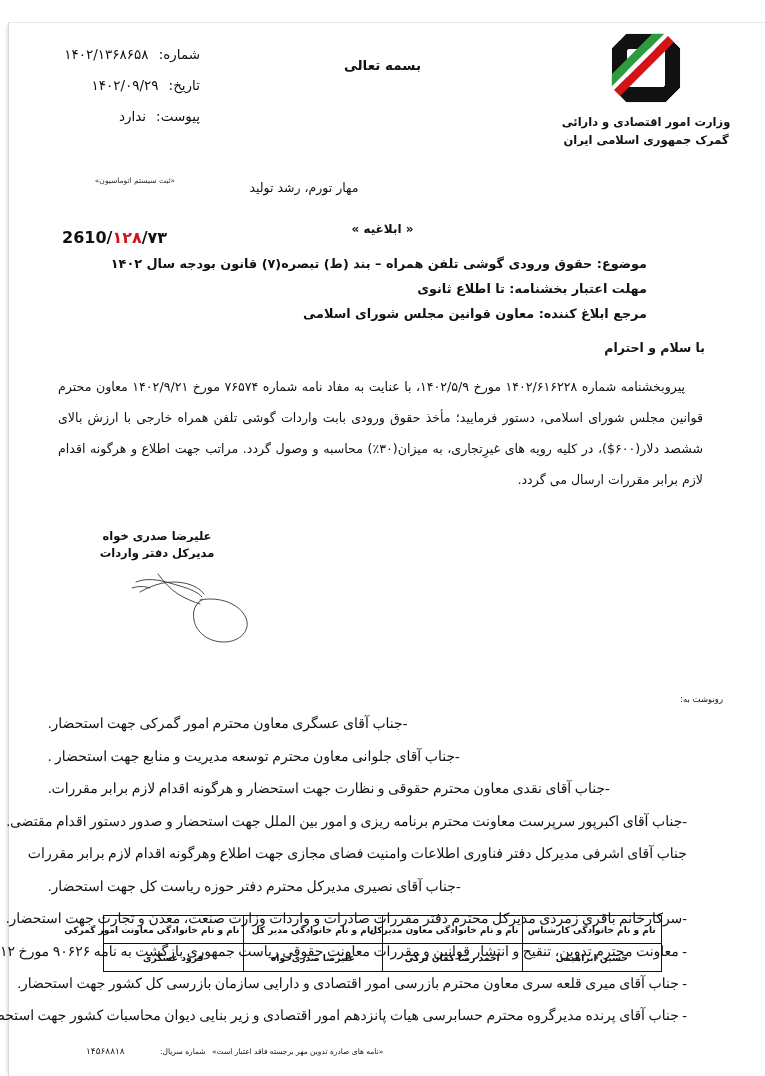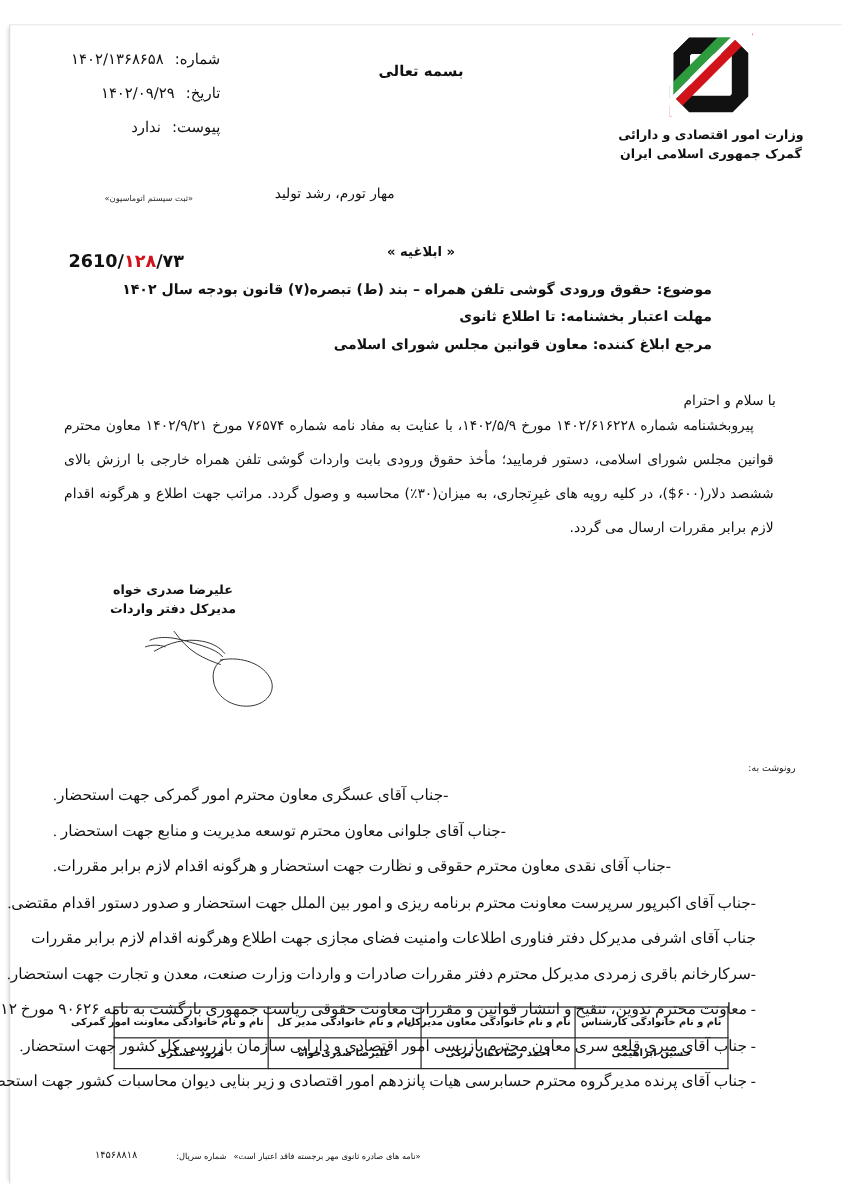--- a/index.html
+++ b/index.html
@@ -99,21 +99,21 @@
   .org-line {
     font-size: 11.5px;
     font-weight: bold;
     line-height: 1.55;
     white-space: nowrap;
   }
 
   
   #slogan {
     position: absolute;
-    left: 0; top: 168px;
+    left: 0; top: 180px;
     width: 608px;
     text-align: center;
     font-size: 12.5px;
   }
 
   
   #notice-title {
     position: absolute;
     left: 0; top: 222px;
     width: 765px;
@@ -144,23 +144,23 @@
     font-size: 12.8px;
     font-weight: bold;
     line-height: 1.95;
     white-space: nowrap;
   }
 
   
   #salutation {
     position: absolute;
     right: 60px;
-    top: 356px;
+    top: 340px;
     font-size: 12.5px;
-    font-weight: normal;
+    font-weight: bold;
     margin-left: 24px;
   }
   #body-text {
     position: absolute;
     right: 62px;
     top: 372px;
     width: 645px;
     font-size: 12.6px;
     line-height: 2.45;
     text-align: justify;
@@ -348,20 +348,21 @@
     </g>
   </svg>
 
   <div id="cc-block" class="rtl">
     <div id="cc-heading">رونوشت به:</div>
     <div class="cc-item">-جناب آقای عسگری معاون محترم امور گمرکی جهت استحضار.</div>
     <div class="cc-item">-جناب آقای جلوانی معاون محترم توسعه مدیریت و منابع جهت استحضار .</div>
     <div class="cc-item">-جناب آقای نقدی معاون محترم حقوقی و نظارت جهت استحضار و هرگونه اقدام لازم برابر مقررات.</div>
     <div class="cc-item">-جناب آقای اکبرپور سرپرست معاونت محترم برنامه ریزی و امور بین الملل جهت استحضار و صدور دستور اقدام مقتضی.</div>
     <div class="cc-item">جناب آقای اشرفی مدیرکل دفتر فناوری اطلاعات وامنیت فضای مجازی جهت اطلاع وهرگونه اقدام لازم برابر مقررات</div>
+    <div class="cc-item">-جناب آقای نصیری مدیرکل محترم دفتر حوزه ریاست کل جهت استحضار.</div>
     <div class="cc-item">-سرکارخانم باقری زمردی مدیرکل محترم دفتر مقررات صادرات و واردات وزارت صنعت، معدن و تجارت جهت استحضار.</div>
     <div class="cc-item">- معاونت محترم تدوین، تنقیح و انتشار قوانین و مقررات معاونت حقوقی ریاست جمهوری بازگشت به نامه ۹۰۶۲۶ مورخ ۱۳۹۹/۸/۱۲جهت استحضار.</div>
     <div class="cc-item">- جناب آقای میری قلعه سری معاون محترم بازرسی امور اقتصادی و دارایی سازمان بازرسی کل کشور جهت استحضار.</div>
     <div class="cc-item">- جناب آقای پرنده مدیرگروه محترم حسابرسی هیات پانزدهم امور اقتصادی و زیر بنایی دیوان محاسبات کشور جهت استحضار.</div>
   </div>
 
   <table id="sign-table">
     <tbody>
       <tr class="table-header-row">
         <td>نام و نام خانوادگی کارشناس</td>
@@ -374,15 +375,15 @@
         <td>احمد رضا کمان ترکی</td>
         <td>علیرضا صدری‌خواه</td>
         <td>فرود عسگری</td>
       </tr>
     </tbody>
   </table>
 
   <div id="footer-zone">
     <div id="footer-serial">۱۴۵۶۸۸۱۸</div>
     <div id="footer-serial-label" class="rtl">شماره سریال:</div>
-    <div id="footer-note" class="rtl">«نامه های صادره ثانوی مهر برجسته فاقد اعتبار است»</div>
+    <div id="footer-note" class="rtl">«نامه های صادره تدوین مهر برجسته فاقد اعتبار است»</div>
   </div>
 </div>
 
 </body></html>

